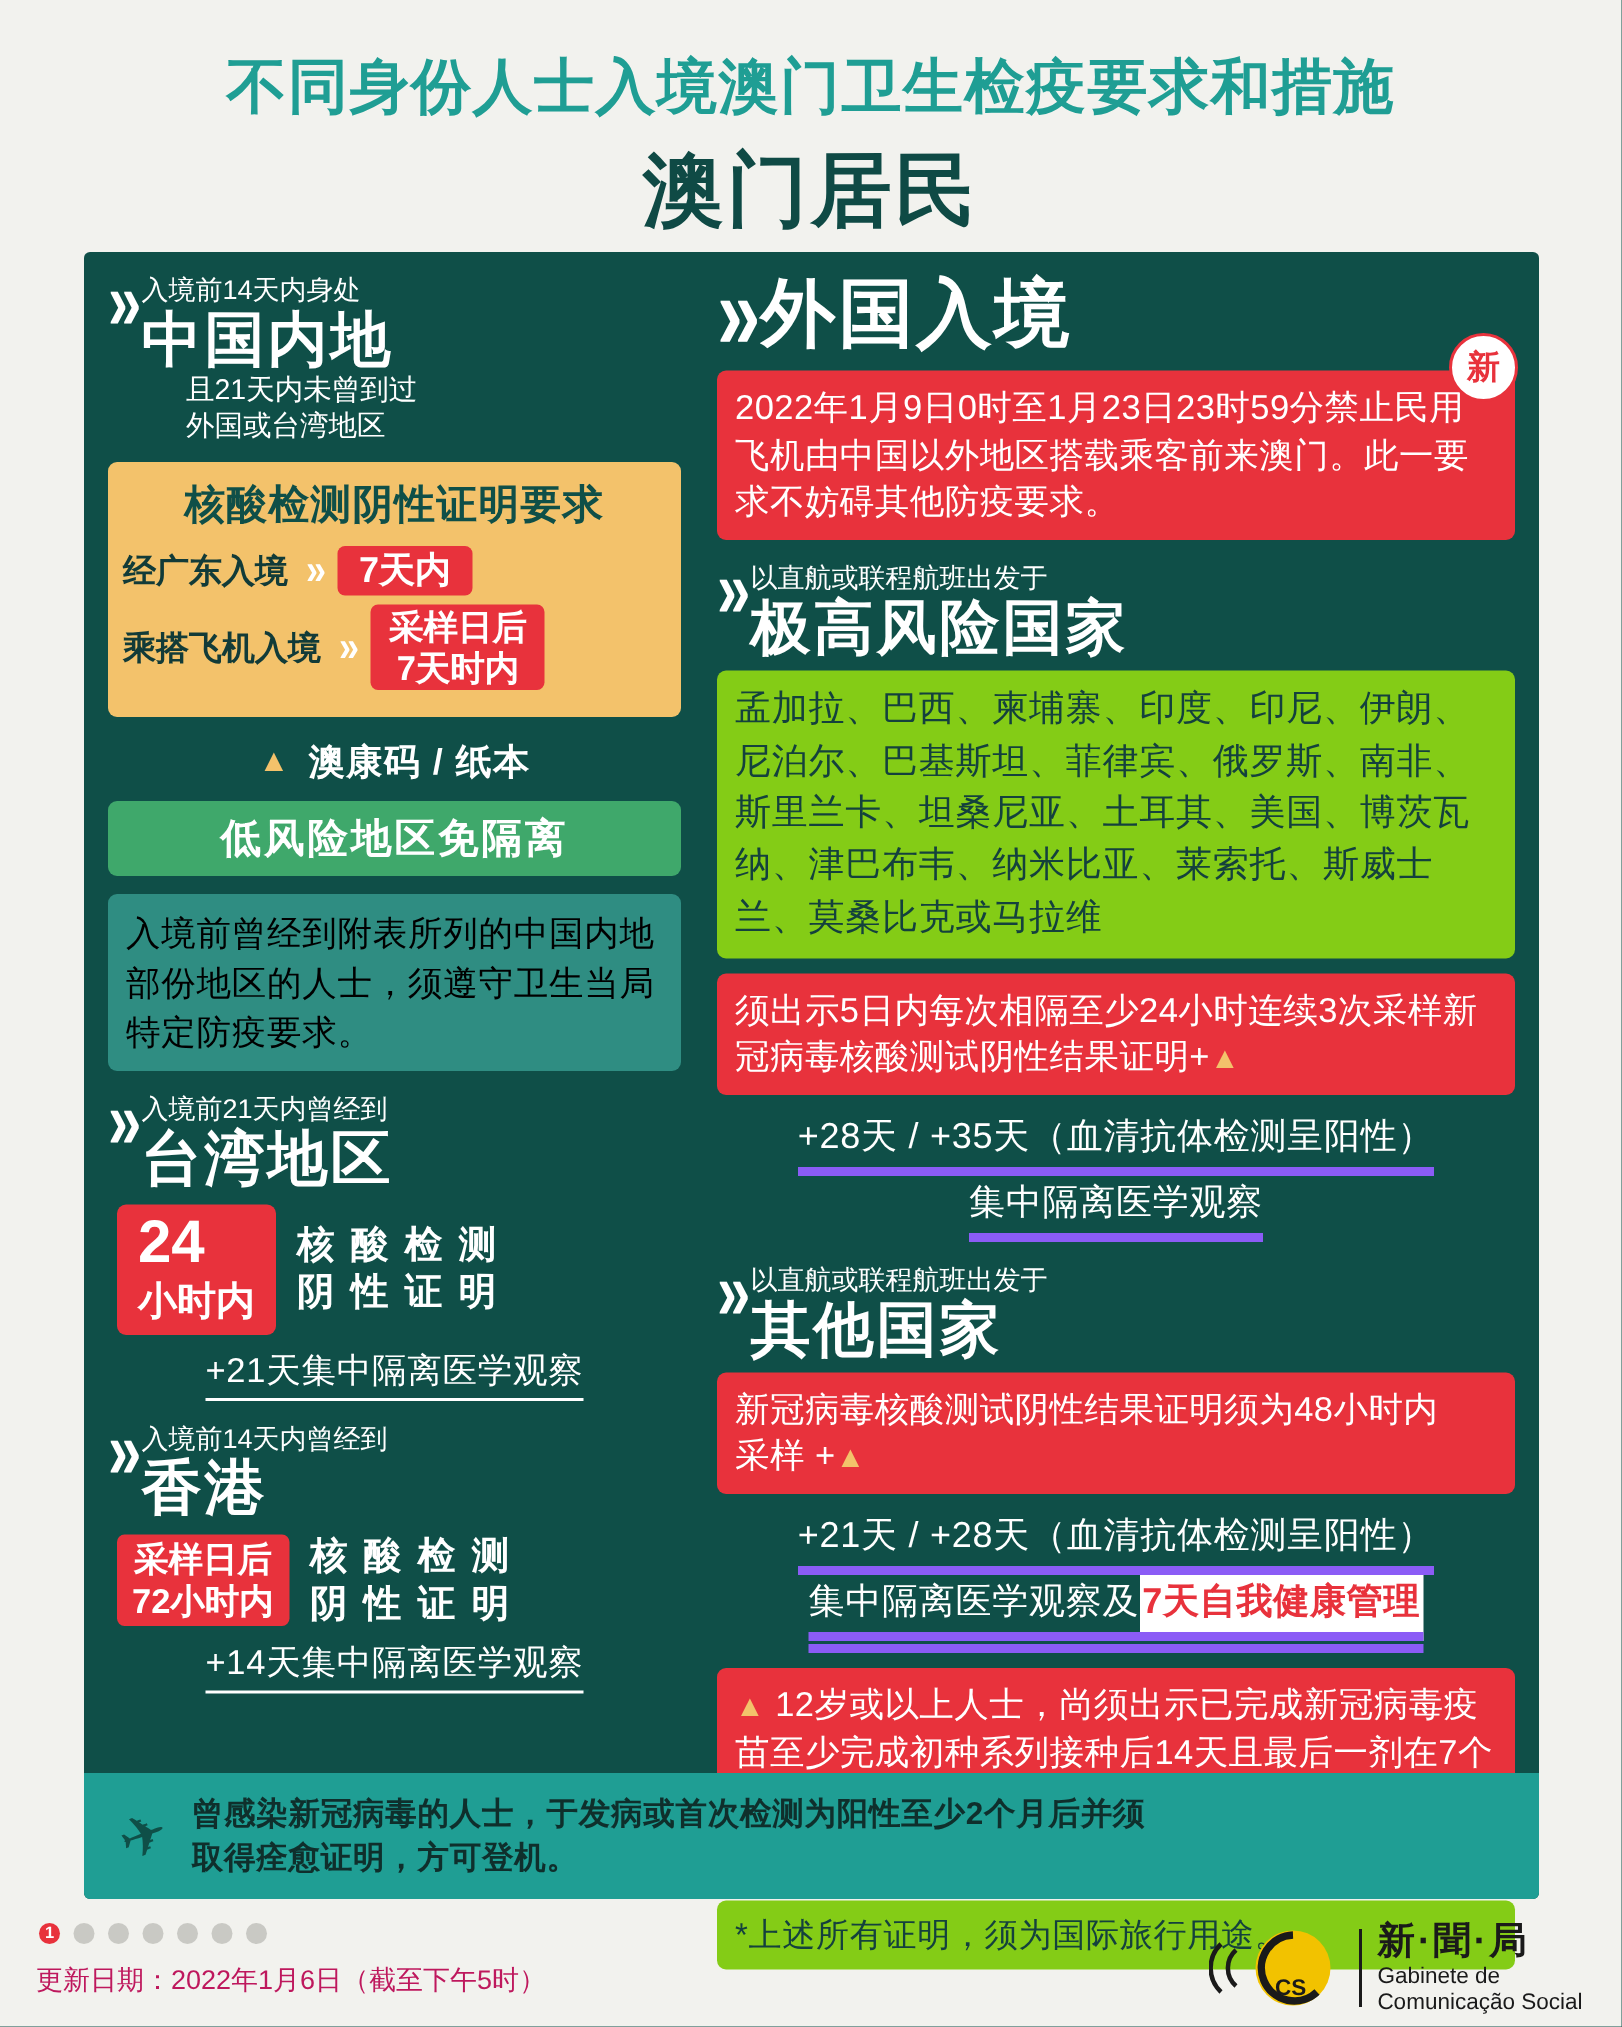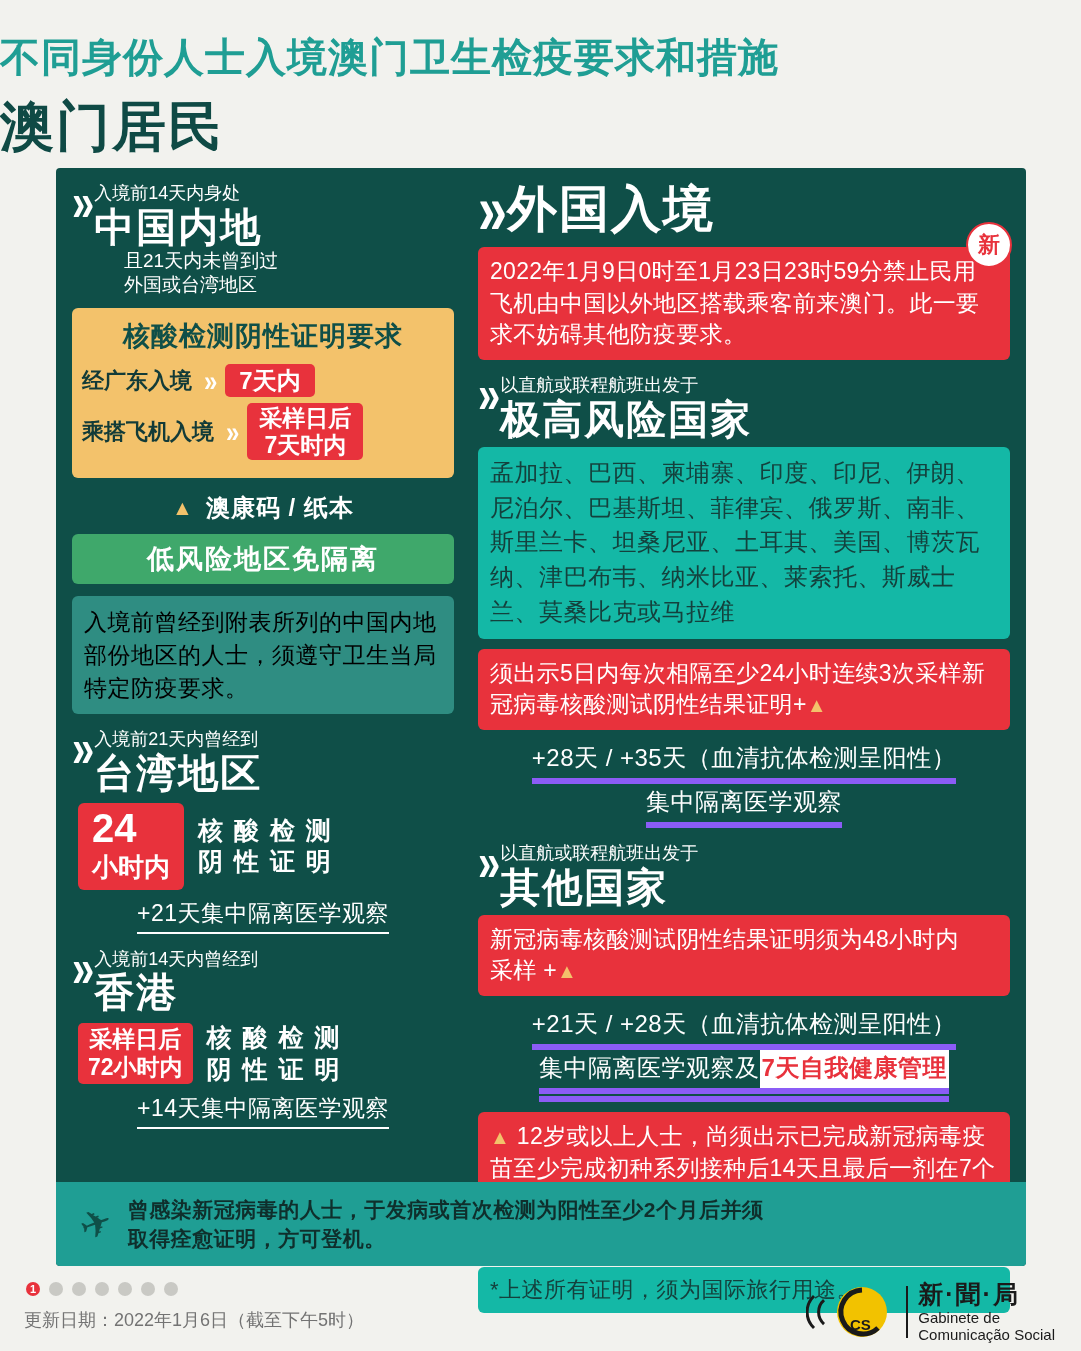--- a/index.html
+++ b/index.html
@@ -7,21 +7,21 @@
     width:1081px;height:1351px;
     background:#f2f2ee;
     font-family:"Liberation Sans","DejaVu Sans",sans-serif;
     color:#10403b;
     position:relative;
     overflow:hidden;
   }
   .page{position:relative;width:1081px;height:1351px;}
 
   
-  .header{padding-top:30px;font-family:Liberation Mono, monospace;}
+  .header{text-align:center;padding-top:30px;font-family:Liberation Mono, monospace;}
   .header h1{
     margin:0;
     font-size:40px;
     font-weight:bold;
     color:#1f9e94;
     letter-spacing:1px;
   }
   .header h2{
     margin:6px 0 0 0;
     font-size:54px;
@@ -117,21 +117,21 @@
     position:absolute;right:14px;top:54px;width:42px;height:42px;border-radius:50%;
     background:#ffffff;color:#e8323c;font-size:22px;font-weight:bold;
     display:flex;align-items:center;justify-content:center;
     border:2px solid #e8323c;
   }
   .red-box{
     background:#e8323c;color:#ffffff;border-radius:6px;padding:9px 12px;
     font-size:23px;line-height:1.38;letter-spacing:0.3px;
   }
   .cream-box{
-    background:#14b8a6;color:#14413d;border-radius:6px;padding:9px 12px;
+    background:#84cc16;color:#14413d;border-radius:6px;padding:9px 12px;
     font-size:24px;line-height:1.45;letter-spacing:0.5px;
   }
   .r-underline{
     color:#ffffff;font-size:24px;text-align:center;letter-spacing:0.5px;line-height:1.5;
   }
   .r-underline span{border-bottom:6px solid #8b5cf6;padding-bottom:2px;display:inline-block;}
   .mark-white{background:#ffffff;color:#e8323c;font-weight:bold;padding:0 2px;}
   .mini-tri{color:#f3c26b;font-size:20px;}
   .gap6{height:6px;}
   .gap10{height:10px;}
@@ -144,21 +144,21 @@
     display:flex;align-items:center;gap:16px;padding:0 24px;box-sizing:border-box;
   }
   .plane{font-size:38px;color:#0f4f48;transform:rotate(-20deg);}
   .bottom-text{color:#0f2f2c;font-size:21px;line-height:1.4;font-weight:bold;letter-spacing:0.5px;}
 
   
   .footer{position:absolute;left:0;top:1272px;width:1081px;height:79px;}
   .dots{position:absolute;left:26px;top:10px;display:flex;align-items:center;gap:9px;}
   .dot{width:14px;height:14px;border-radius:50%;background:#c9c9c4;}
   .dot.active{background:#e8323c;color:#fff;font-size:11px;display:flex;align-items:center;justify-content:center;font-weight:bold;}
-  .update{position:absolute;left:24px;top:36px;color:#737373;font-size:18px;}
+  .update{position:absolute;left:24px;top:36px;color:#be185d;font-size:18px;}
   .logo{position:absolute;right:26px;top:8px;display:flex;align-items:center;gap:10px;}
   .logo-mark{width:90px;height:60px;position:relative;}
   .logo-text{line-height:1.15;}
   .logo-cn{font-size:25px;font-weight:bold;color:#1a1a1a;letter-spacing:2px;}
   .logo-pt{font-size:15px;color:#1a1a1a;}
   .logo-divider{width:2px;height:52px;background:#1a1a1a;}
 </style>
 </head>
 <body>
 

